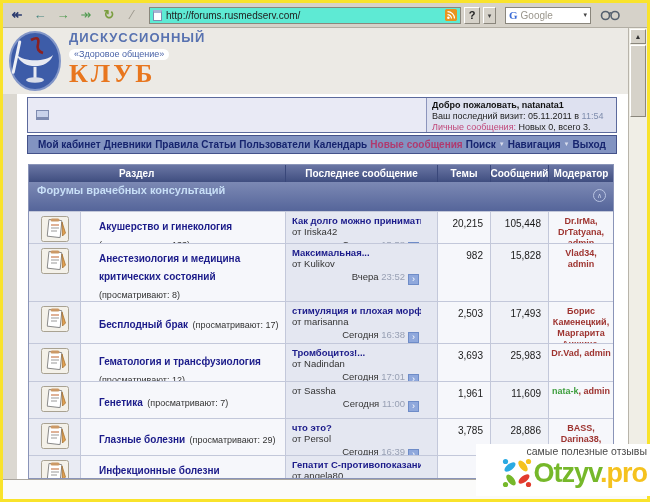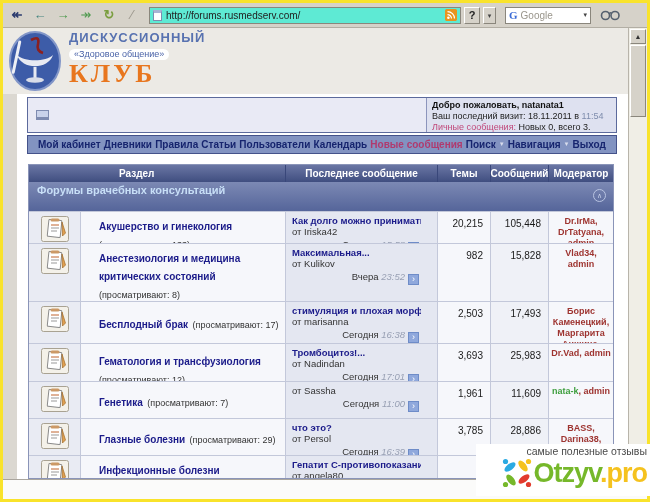--- a/index.html
+++ b/index.html
@@ -81,21 +81,21 @@
   .c-last{width:152px;background:#E4E7F1;padding:3px 16px 2px 6px;}
   .c-top{width:53px;background:#F6F7FB;font-size:10px;color:#1A1A1A;text-align:right;padding:6px 7px 0 0;}
   .c-posts{width:58px;background:#EFF1F7;font-size:10px;color:#1A1A1A;text-align:right;padding:6px 7px 0 0;}
   .c-mod{width:64px;background:#F6F7FB;text-align:center;font-size:9px;font-weight:bold;
          padding:4px 2px 0 2px;line-height:11px;border-right:none;}
   .ftitle{font-size:10px;font-weight:bold;color:#1B1B8A;cursor:pointer;}
   .fview{font-size:9px;color:#333;}
   .ltitle{font-size:9.5px;font-weight:bold;color:#1B1B8A;white-space:nowrap;overflow:hidden;cursor:pointer;}
   .lfrom{font-size:9.5px;color:#333;}
   .ltimeline{text-align:right;font-size:9.5px;color:#333;margin-top:2px;padding-right:2px;}
-  .ltv{color:#98A0B4;font-style:italic;}
+  .ltv{color:#98A0B4;}
   .go{display:inline-block;width:11px;height:11px;background:#8FA8DC;border:1px solid #6E8CC8;
       color:#fff;font-size:9px;line-height:9px;text-align:center;vertical-align:-2px;margin-left:3px;cursor:pointer;}
   .mod-red{color:#9E3430;}
   .mod-green{color:#3E9E3E;}
 
   
   .scrollbar{position:absolute;right:0;top:0;width:19px;height:451px;background:#F0EEE6;
              border-left:1px solid #B8B4AA;}
   .sb-btn{position:absolute;left:1px;width:16px;height:15px;background:#D6D2C9;border:1px solid;
           border-color:#FFF #8A867C #8A867C #FFF;font-size:7px;text-align:center;line-height:13px;color:#333;cursor:pointer;}
@@ -170,21 +170,21 @@
         </div>
       </div>
       <div class="white-main"></div>
 
       <div class="header-box">
         <div class="hb-left">
           <span class="board-icon"></span>
         </div>
         <div class="hb-right">
           <div class="hb-welcome">Добро пожаловать, natanata1</div>
-          <div><span>Ваш последний визит: 18.11.2011 в</span> <span class="time-gray">11:54</span></div>
+          <div><span>Ваш последний визит: 05.11.2011 в</span> <span class="time-gray">11:54</span></div>
           <div><span class="pm-link">Личные сообщения:</span><span> Новых 0, всего 3.</span></div>
         </div>
       </div>
 
       <div class="nav-bar">
         <span class="nav-item">Мой кабинет</span>
         <span class="nav-item">Дневники</span>
         <span class="nav-item">Правила</span>
         <span class="nav-item">Статьи</span>
         <span class="nav-item">Пользователи</span>

